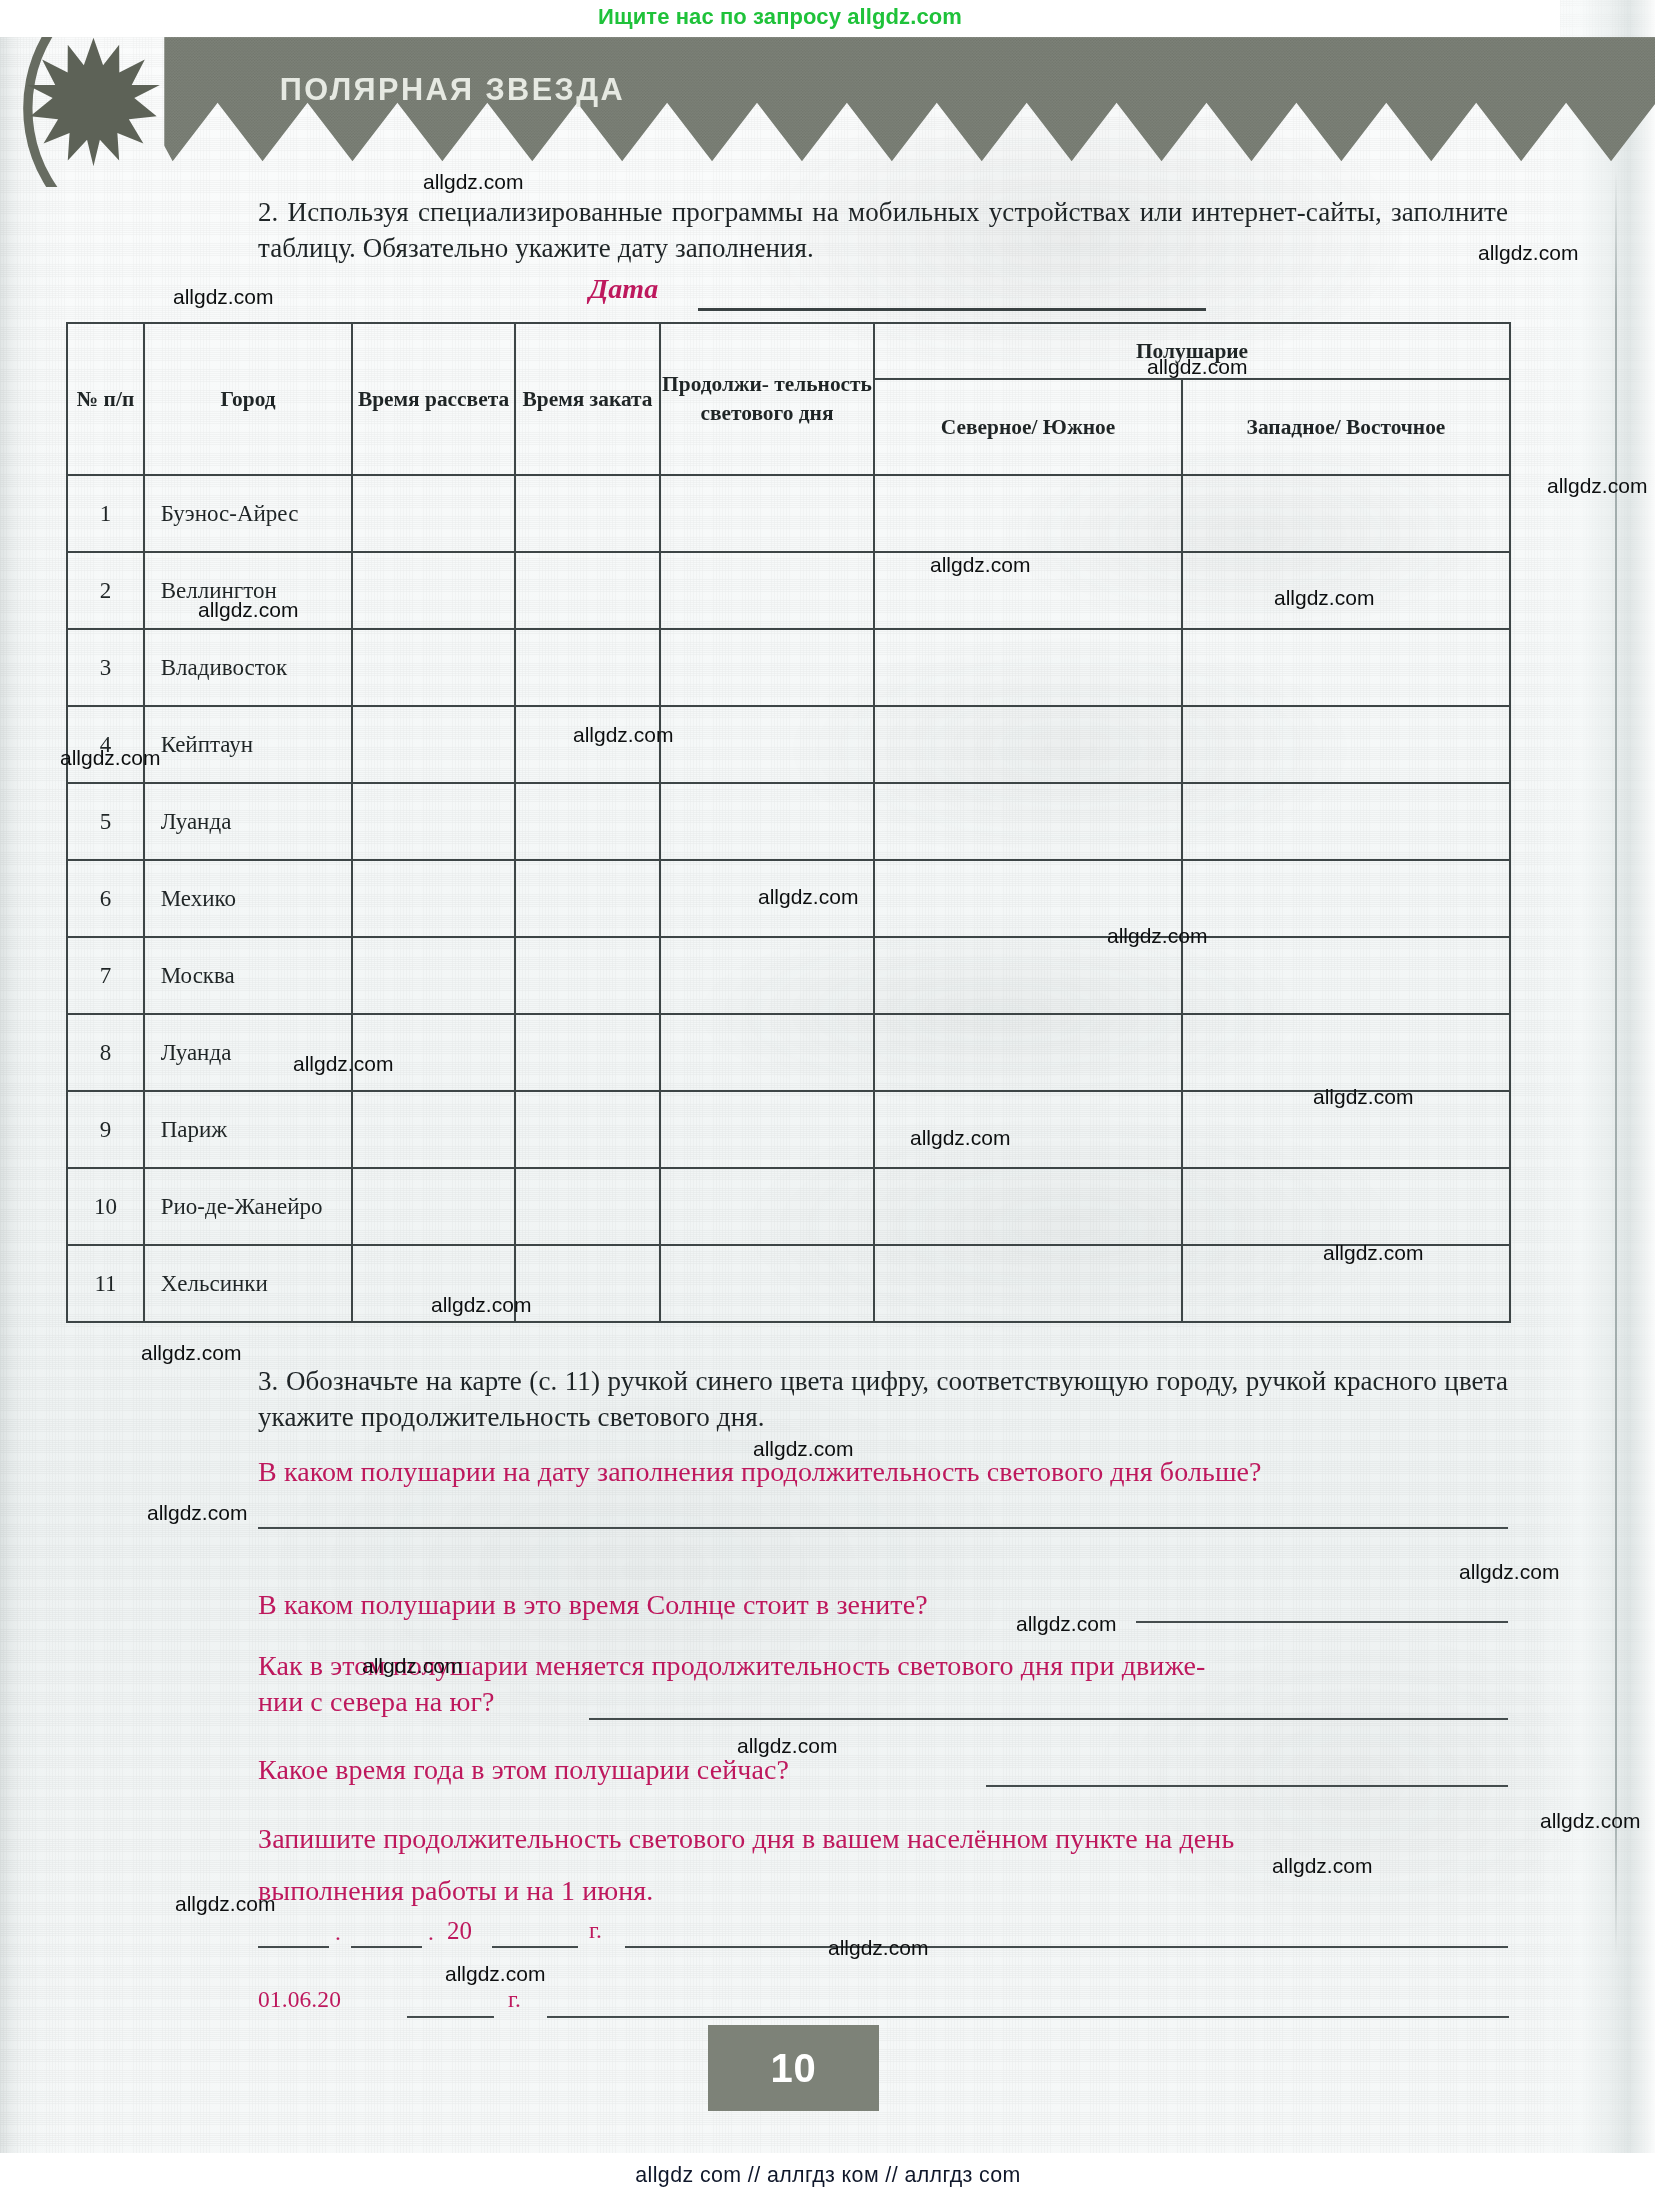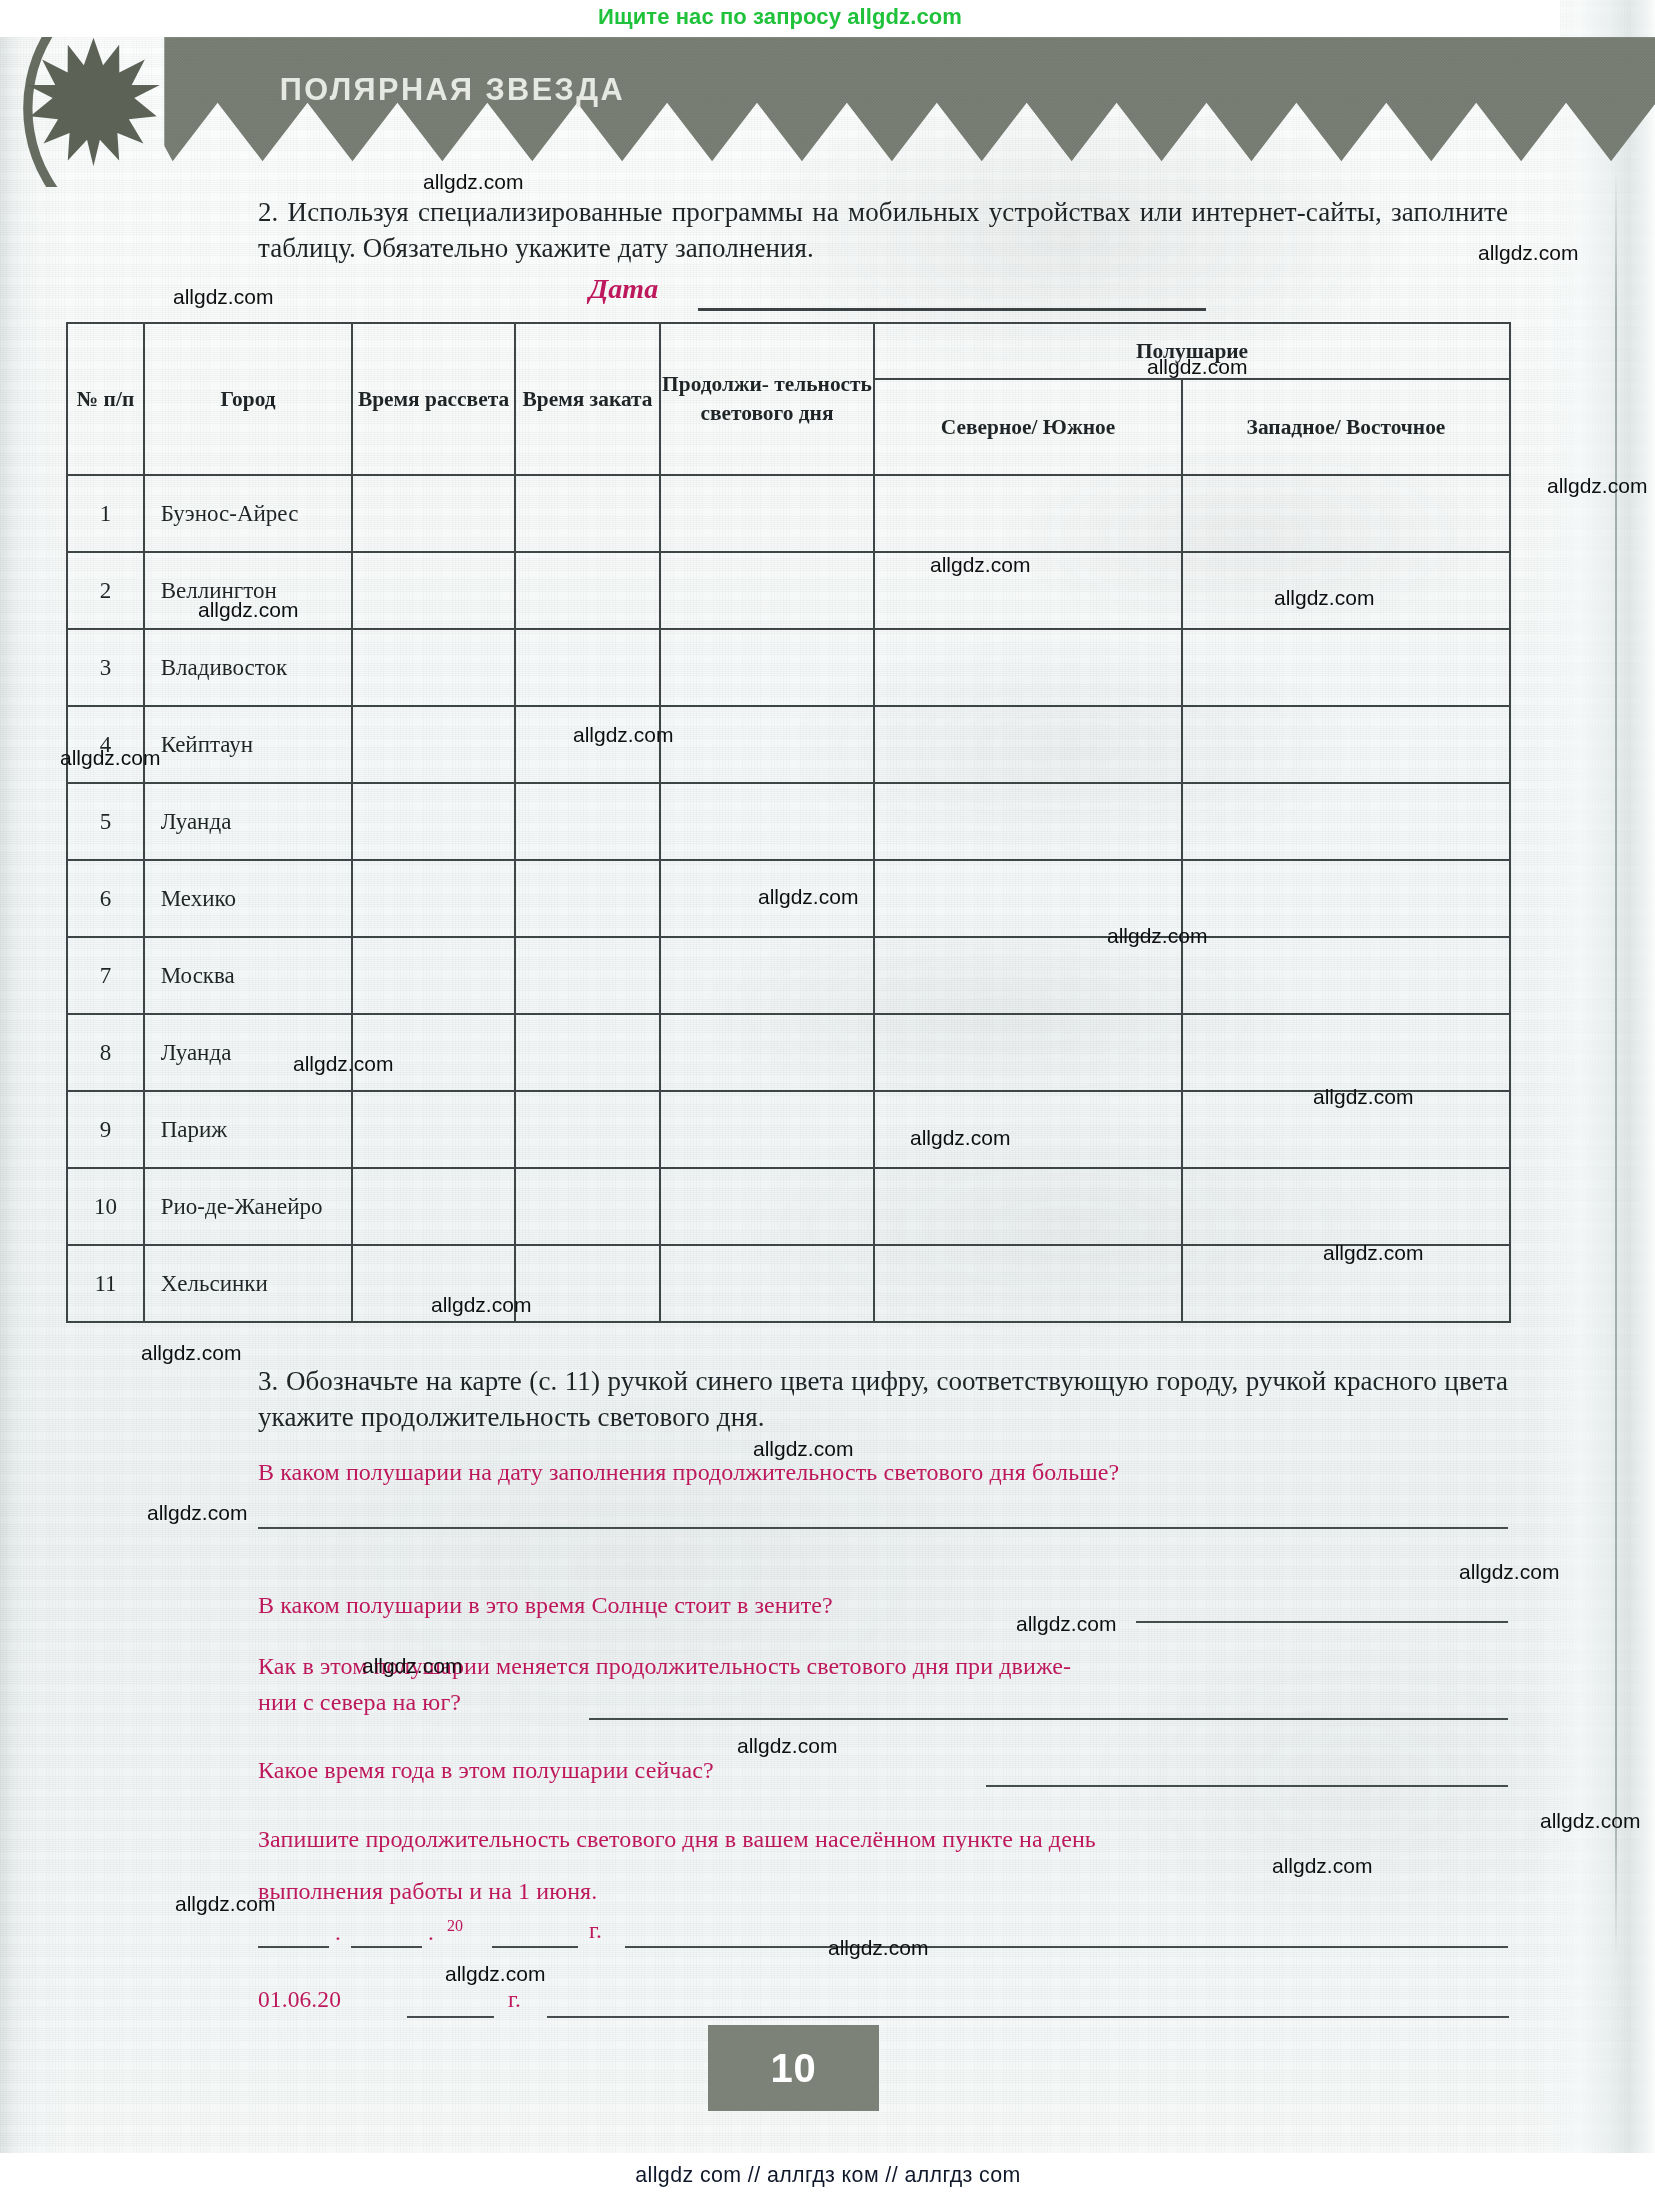--- a/index.html
+++ b/index.html
@@ -74,21 +74,21 @@
   .txt{
     position:absolute;
     font-family:"Liberation Serif", serif;
     color:#be185d;
     letter-spacing:0.1px;
   }
   .task{
     font-size:27px; line-height:36px; color:#1e2426;
     text-align:justify;
   }
-  .qline{font-size:24px; line-height:36px;}
+  .qline{font-size:28px; line-height:36px;}
 
   
   .rule{
     position:absolute; height:2.9px;
     background:#3a4243;
   }
   .rule.thin{height:2.1px;background:#444c4d;}
 
   
   #tbl{
@@ -367,21 +367,21 @@
 <div class="txt qline" style="left:258px; top:1752px;">Какое время года в этом полушарии сейчас?</div>
 <div class="rule thin" style="left:986px; top:1785px; width:522px;"></div>
 
 <div class="txt qline" style="left:258px; top:1821px; width:1277px;">Запишите продолжительность светового дня в вашем населённом пункте на день</div>
 <div class="txt qline" style="left:258px; top:1873px;">выполнения работы и на 1 июня.</div>
 
 <div class="rule thin" style="left:258px; top:1946px; width:71px;"></div>
 <div class="txt" style="left:335px; top:1919px; font-size:23.5px;">.</div>
 <div class="rule thin" style="left:351px; top:1946px; width:71px;"></div>
 <div class="txt" style="left:428px; top:1919px; font-size:23.5px;">.</div>
-<div class="txt" style="left:447px; top:1917px; font-size:16px;">20</div>
+<div class="txt" style="left:447px; top:1917px; font-size:25px;">20</div>
 <div class="rule thin" style="left:492px; top:1946px; width:86px;"></div>
 <div class="txt" style="left:589px; top:1917px; font-size:23.5px;">г.</div>
 <div class="rule thin" style="left:625px; top:1946px; width:883px;"></div>
 
 <div class="txt" style="left:258px; top:1986px; font-size:23.5px;">01.06.20</div>
 <div class="rule thin" style="left:407px; top:2016px; width:87px;"></div>
 <div class="txt" style="left:508px; top:1986px; font-size:23.5px;">г.</div>
 <div class="rule thin" style="left:547px; top:2016px; width:962px;"></div>
 
 <div id="pagetile">

